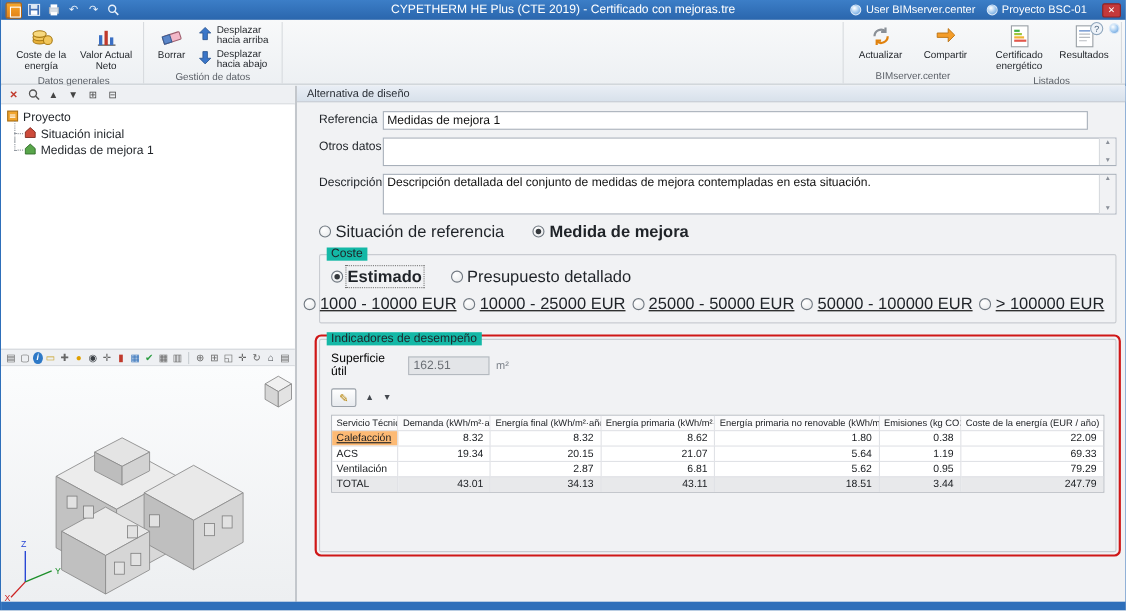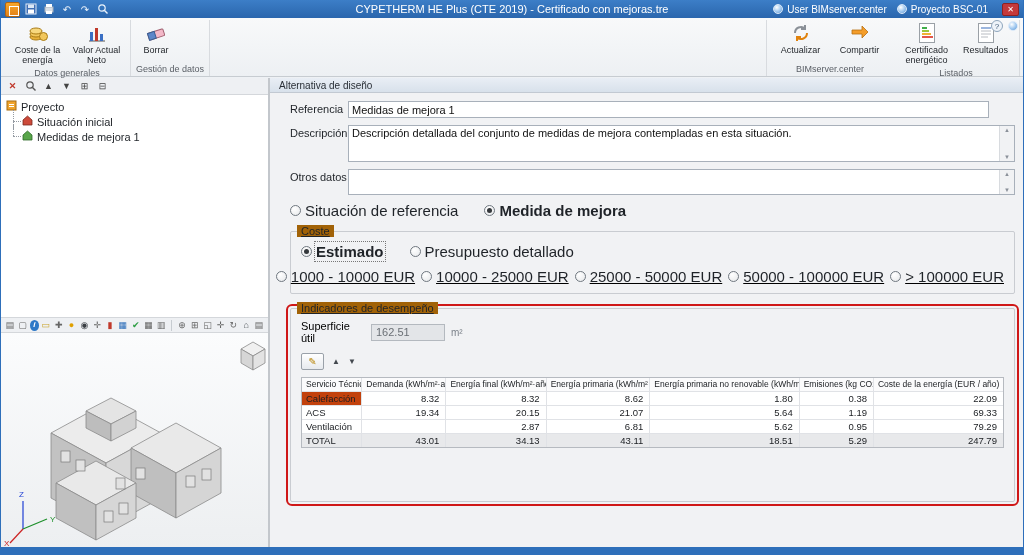--- a/index.html
+++ b/index.html
@@ -102,22 +102,22 @@
   .radio { display:inline-flex; align-items:center; gap:4px; font-size:15px; color:#1f2328; white-space:nowrap; }
   .rb { width:11px; height:11px; flex:none; border-radius:50%; border:1px solid #707880;
     background:radial-gradient(circle at 35% 30%, #fff, #e6e8ea); position:relative; }
   .radio.on .rb::after { content:""; position:absolute; left:2px; top:2px; width:5px; height:5px;
     border-radius:50%; background:#34383c; }
   .radio.bold .lbl { font-weight:bold; }
   .radio.focus .lbl { outline:1px dotted #777; outline-offset:1px; }
 
   .fieldset { position:relative; border:1px solid #c9ccd1; border-radius:2px;
     padding:11px 10px 6px; margin:12px 0 14px; }
-  .legend { position:absolute; top:-7px; left:6px; background:#a16207; padding:0 4px;
-    font-size:11px; color:#1f2328;text-decoration:underline; }
+  .legend { position:absolute; top:-7px; left:6px; background:#14b8a6; padding:0 4px;
+    font-size:11px; color:#1f2328; }
   .fs-coste { padding-bottom:8px; }
   .fs-coste .radios { margin:0 0 8px; }
   .range-row { display:flex; justify-content:flex-end; gap:6px;text-decoration:underline; }
   .fs-ind { outline:2px solid #cf1717; outline-offset:2px; height:194px; }
 
   .sup-row { display:flex; align-items:center; gap:6px; margin-bottom:9px; }
   .sup-label { font-size:11px; width:64px; }
   .sup-input { width:74px; height:17px; border:1px solid #b4b9bf; background:#e3e5e8;
     color:#6a6f75; font-size:11px; text-align:left; padding:0 4px; font-family:inherit; }
   .sup-unit { font-size:10px; color:#7c828a; }
@@ -127,21 +127,21 @@
     justify-content:center; font-size:10px; color:#b8860b; }
   .updown { font-size:8px; color:#43484e; }
 
   .tbl { border:1px solid #b6bac0; background:#fff; }
   .tr { display:grid; grid-template-columns:8.6% 12% 14.3% 14.8% 21.3% 10.6% 18.4%; }
   .td { padding:1px 4px; border-right:1px solid #e0e2e6; border-top:1px solid #e0e2e6;
     white-space:nowrap; overflow:hidden; font-size:9.5px; color:#1a1d21; line-height:11px; }
   .tr.th .td { border-top:none; background:#fbfbfc; font-size:8.5px; }
   .td:last-child { border-right:none; }
   .num { text-align:right; padding-right:6px; }
-  .sel { background:#c2410c; }
+  .sel { background:#fdba74;text-decoration:underline; }
   .tr.total .td { background:#e8e9eb; }
 
   .statusbar { position:absolute; left:0; right:0; bottom:0; height:8px; background:#2e6fba; }
 </style>
 </head>
 <body>
 
 <div class="app">
 
   <div class="titlebar">
@@ -219,20 +219,38 @@
           <span class="bi">
             <svg width="22" height="22" viewBox="0 0 22 22">
                 <g transform="rotate(-18 11 12)">
                   <rect x="3" y="9" width="16" height="7" rx="1" fill="#f3b8c8" stroke="#a06070"></rect>
                   <rect x="3" y="9" width="7" height="7" fill="#5b86c9" stroke="#3a5f93"></rect>
                 </g>
               </svg>
           </span>
           <span class="bl">Borrar</span>
         </div>
+        <div class="stack">
+          <div class="smallbtn">
+            <span class="arrow-ico">
+              <svg width="13" height="13" viewBox="0 0 14 14">
+                  <path d="M7 1 L12.5 6.5 H9.2 V13 H4.8 V6.5 H1.5 Z" fill="#3a76c9" stroke="#27528d" stroke-width="0.8"></path>
+                </svg>
+            </span>
+            <span class="bl">Desplazar hacia arriba</span>
+          </div>
+          <div class="smallbtn">
+            <span class="arrow-ico">
+              <svg width="13" height="13" viewBox="0 0 14 14">
+                  <path d="M7 13 L1.5 7.5 H4.8 V1 H9.2 V7.5 H12.5 Z" fill="#3a76c9" stroke="#27528d" stroke-width="0.8"></path>
+                </svg>
+            </span>
+            <span class="bl">Desplazar hacia abajo</span>
+          </div>
+        </div>
       </div>
       <div class="rglabel">Gestión de datos</div>
     </div>
 
     <div class="rgroup bims">
       <div class="rbtns">
         <div class="bigbtn">
           <span class="bi">
             <svg width="22" height="22" viewBox="0 0 22 22">
                 <path d="M5 11a6 6 0 0 1 10-4.5" fill="none" stroke="#8a9097" stroke-width="2"></path>
@@ -415,34 +433,34 @@
         <span>Alternativa de diseño</span>
       </div>
       <div class="panel-body">
 
         <div class="frow">
           <span class="flabel">Referencia</span>
           <input class="input gap-r" value="Medidas de mejora 1" style="">
         </div>
 
         <div class="frow">
+          <span class="flabel">Otros datos</span>
+          <div class="textbox tb-otros">
+            <span></span>
+            <div class="sb">
+              <span>▲</span>
+              <span>▼</span>
+            </div>
+          </div>
+        </div>
+
+        <div class="frow">
           <span class="flabel">Descripción</span>
           <div class="textbox tb-desc">
             <span>Descripción detallada del conjunto de medidas de mejora contempladas en esta situación.</span>
-            <div class="sb">
-              <span>▲</span>
-              <span>▼</span>
-            </div>
-          </div>
-        </div>
-
-        <div class="frow">
-          <span class="flabel">Otros datos</span>
-          <div class="textbox tb-otros">
-            <span></span>
             <div class="sb">
               <span>▲</span>
               <span>▼</span>
             </div>
           </div>
         </div>
 
         <div class="radios">
           <span class="radio">
             <span class="rb"></span>
@@ -549,21 +567,21 @@
               <div class="td num">5.62</div>
               <div class="td num">0.95</div>
               <div class="td num">79.29</div>
             </div>
             <div class="tr total">
               <div class="td">TOTAL</div>
               <div class="td num">43.01</div>
               <div class="td num">34.13</div>
               <div class="td num">43.11</div>
               <div class="td num">18.51</div>
-              <div class="td num">5.29</div>
+              <div class="td num">3.44</div>
               <div class="td num">247.79</div>
             </div>
           </div>
         </div>
 
       </div>
     </div>
   </div>
 
   <div class="statusbar"></div>

